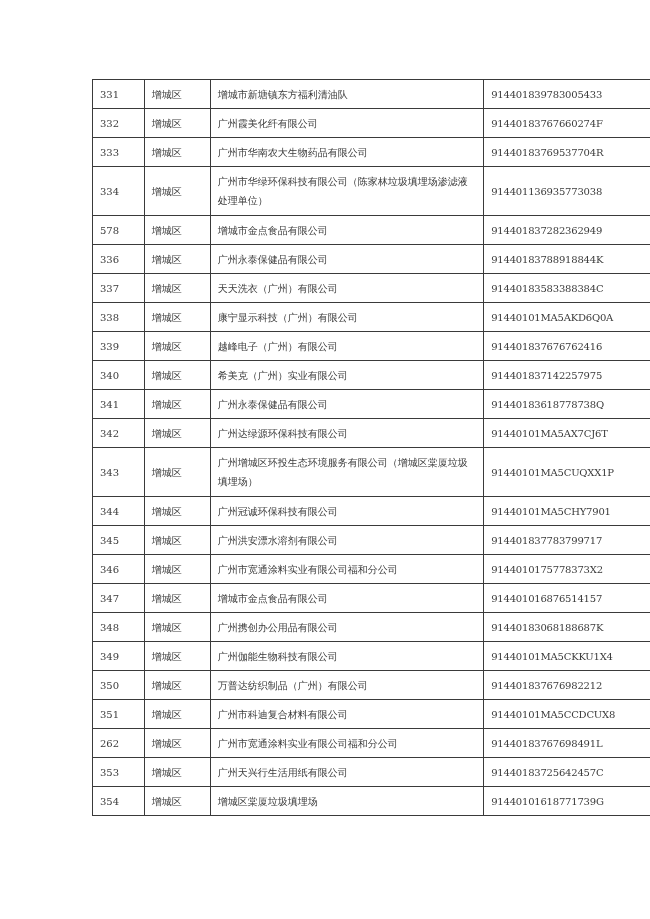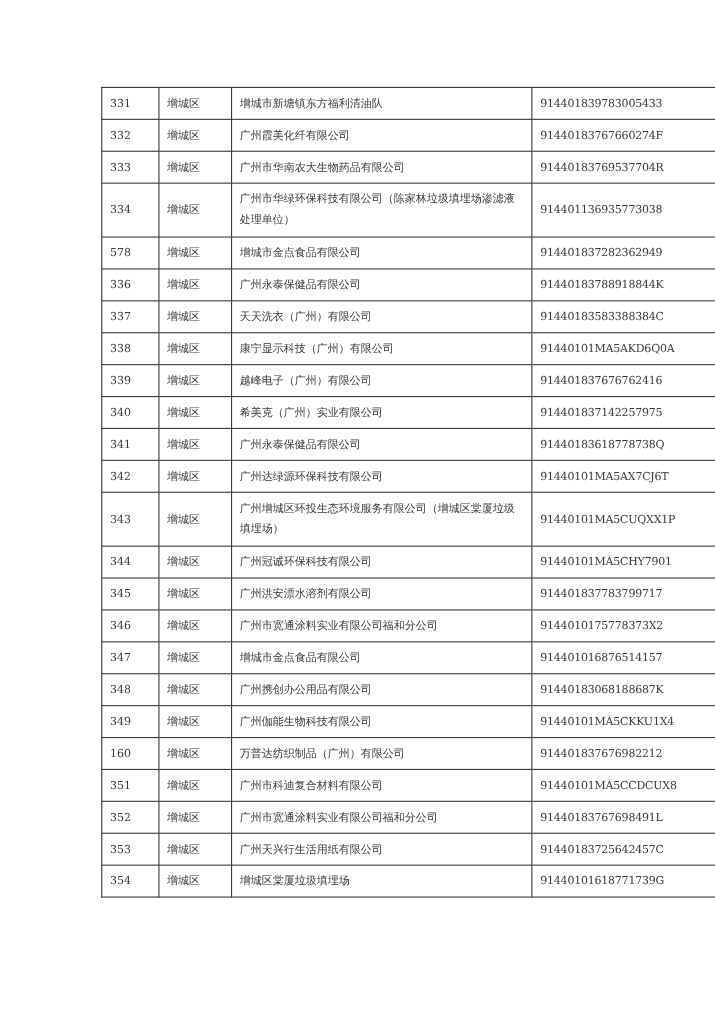--- a/index.html
+++ b/index.html
@@ -129,33 +129,33 @@
         <td class="c3">广州携创办公用品有限公司</td>
         <td class="c4">91440183068188687K</td>
       </tr>
       <tr>
         <td class="c1">349</td>
         <td class="c2">增城区</td>
         <td class="c3">广州伽能生物科技有限公司</td>
         <td class="c4">91440101MA5CKKU1X4</td>
       </tr>
       <tr>
-        <td class="c1">160</td>
+        <td class="c1">350</td>
         <td class="c2">增城区</td>
         <td class="c3">万普达纺织制品（广州）有限公司</td>
         <td class="c4">914401837676982212</td>
       </tr>
       <tr>
         <td class="c1">351</td>
         <td class="c2">增城区</td>
         <td class="c3">广州市科迪复合材料有限公司</td>
         <td class="c4">91440101MA5CCDCUX8</td>
       </tr>
       <tr>
-        <td class="c1">352</td>
+        <td class="c1">262</td>
         <td class="c2">增城区</td>
         <td class="c3">广州市宽通涂料实业有限公司福和分公司</td>
         <td class="c4">91440183767698491L</td>
       </tr>
       <tr>
         <td class="c1">353</td>
         <td class="c2">增城区</td>
         <td class="c3">广州天兴行生活用纸有限公司</td>
         <td class="c4">91440183725642457C</td>
       </tr>

